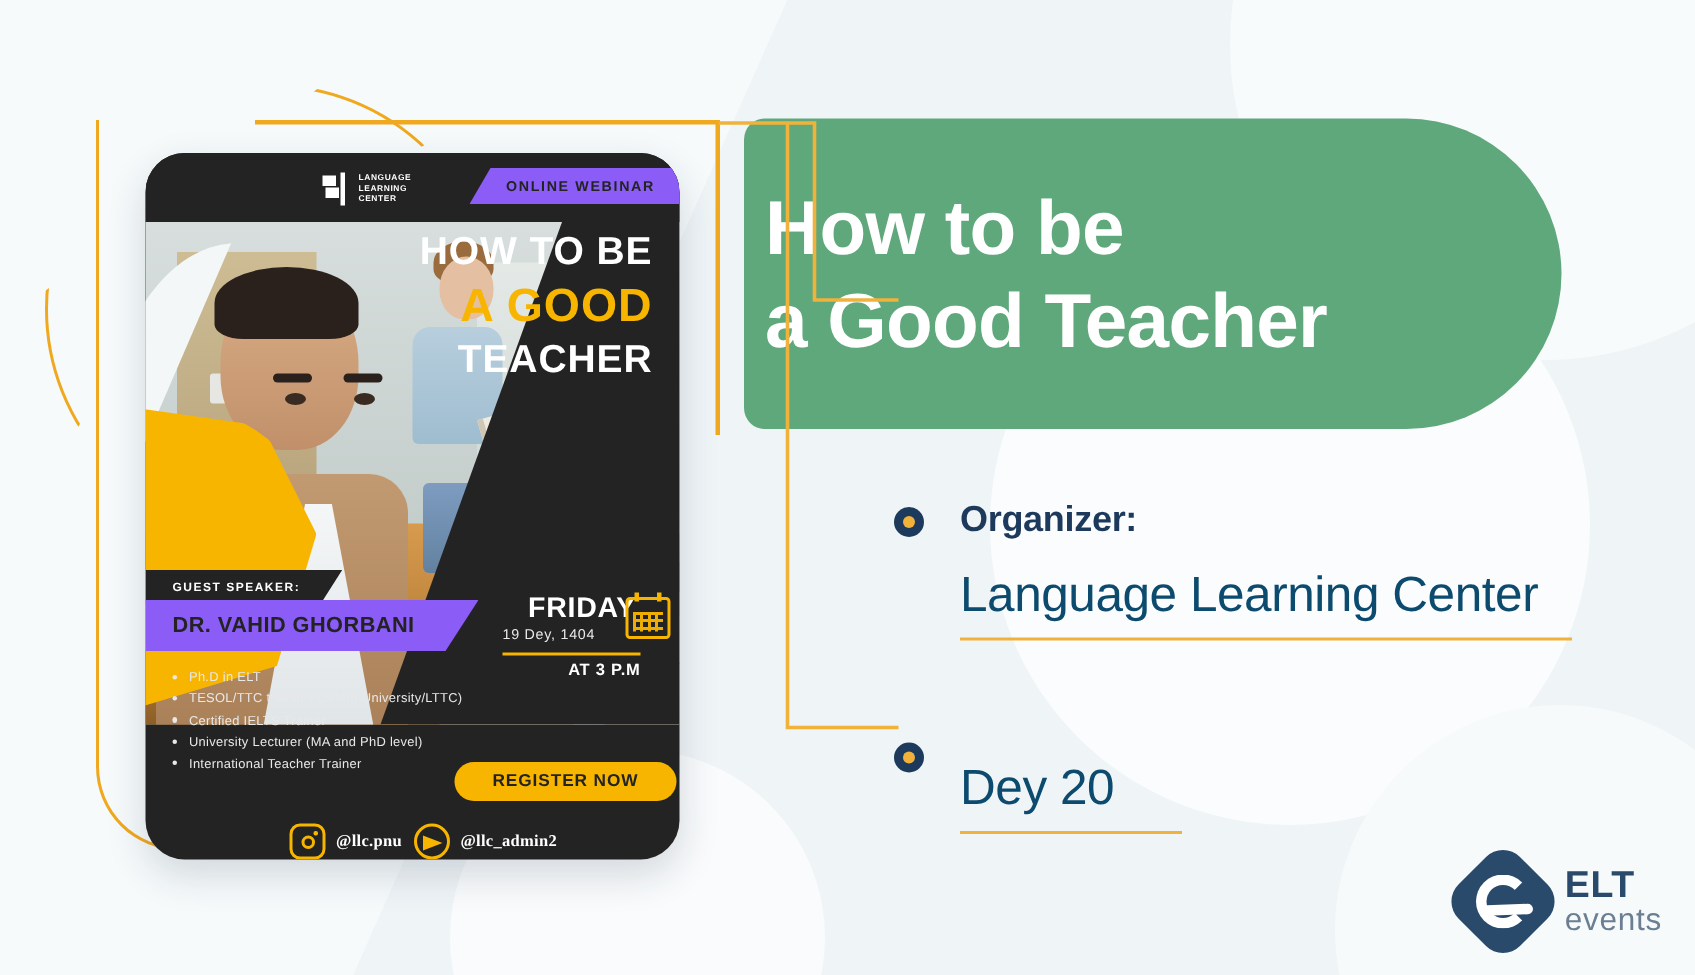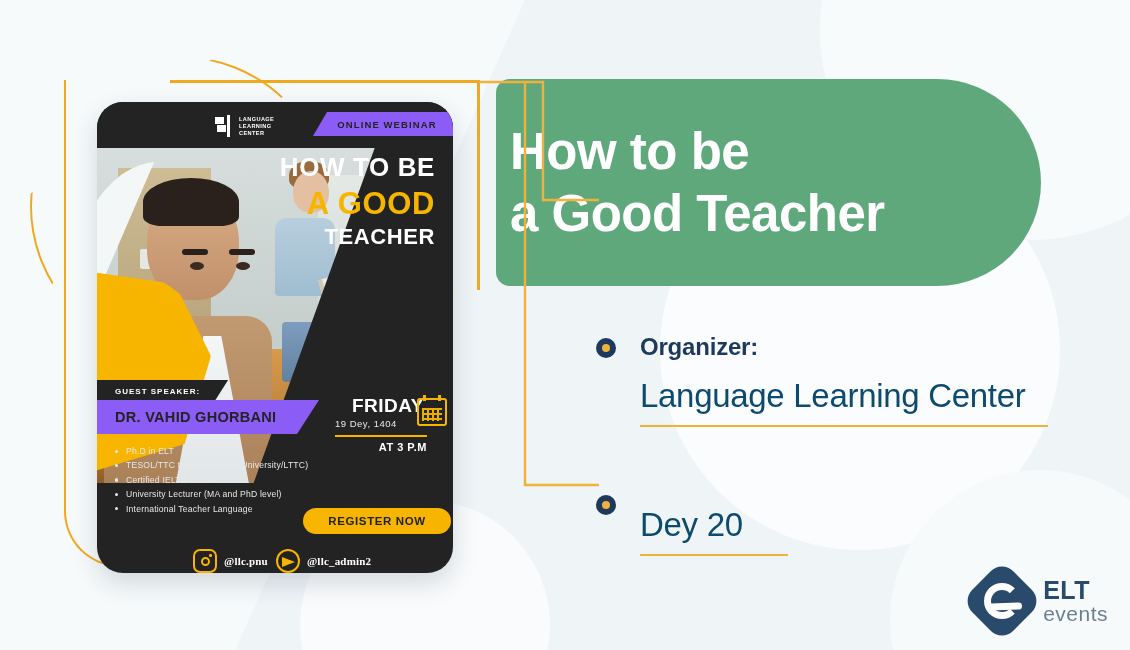--- a/index.html
+++ b/index.html
@@ -141,21 +141,21 @@
     background:#8b5cf6; color:#232323;
     font-size:9.5px; font-weight:700; letter-spacing:1.1px;
     display:flex; align-items:center; justify-content:center;
     padding:0 14px 0 22px;
     clip-path: polygon(14px 0, 100% 0, 100% 100%, 0 100%);
   }
 
   .pt-line { position:absolute; right:18px; color:#fff; font-weight:800; letter-spacing:.6px; line-height:1; text-align:right; }
   .pt1 { top:52px; font-size:26px; }
   .pt2 { top:86px; font-size:31px; color:#f8b500; }
-  .pt3 { top:124px; font-size:22px; }
+  .pt3 { top:124px; font-size:26px; }
 
   .guest-tab {
     position:absolute; left:0; top:278px; height:22px; background:#232323;
     color:#fff; font-size:8px; font-weight:700; letter-spacing:1px;
     display:flex; align-items:center; padding:0 28px 0 18px;
     clip-path:polygon(0 0, 100% 0, calc(100% - 14px) 100%, 0 100%);
   }
   .speaker-bar {
     position:absolute; left:0; top:298px; width:222px; height:34px; background:#8b5cf6;
     clip-path:polygon(0 0, 100% 0, calc(100% - 22px) 100%, 0 100%);
@@ -311,21 +311,21 @@
       <div class="date-sub">19 Dey, 1404</div>
       <div class="date-rule"></div>
       <div class="date-time">AT 3 P.M</div>
     </div>
 
     <ul class="cred">
       <li>Ph.D in ELT</li>
       <li>TESOL/TTC trainer ( Oxford University/LTTC)</li>
       <li>Certified IELTS Trainer</li>
       <li>University Lecturer (MA and PhD level)</li>
-      <li>International Teacher Language</li>
+      <li>International Teacher Trainer</li>
     </ul>
 
     <div class="register">REGISTER NOW</div>
 
     <div class="socials">
       <div class="soc">
         <div class="soc-ico">
             <div class="ig-c"></div>
             <div class="ig-d"></div>
           </div>

